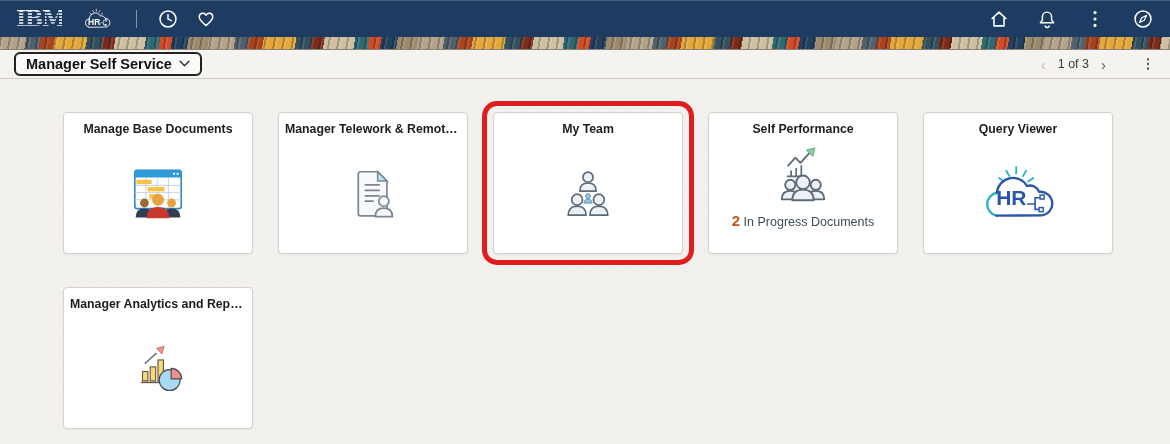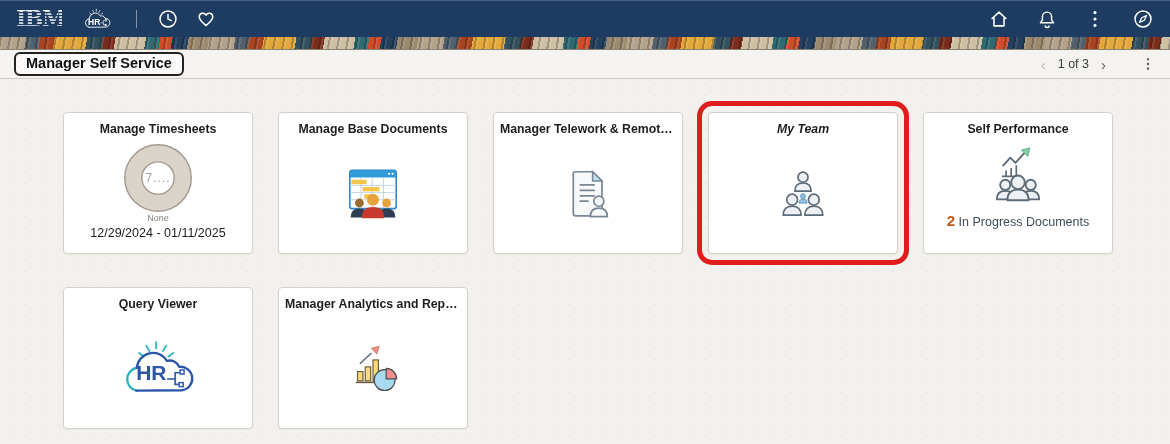--- a/index.html
+++ b/index.html
@@ -29,37 +29,37 @@
         #33505e 86px 102px, #7a2c1c 102px 114px, #cdbfa2 114px 144px, #2f6a73 144px 158px,
         #d04b27 158px 170px, #23405e 170px 186px, #9c8a6e 186px 206px);
     border-bottom:1px solid #8a8274; }
 
   
   .sub-header{ height:29px; background:#f5f3f0; border-bottom:1px solid #cfcbc4;
     display:flex; align-items:center; justify-content:space-between; padding:0 14px; }
   .homepage-selector{ display:flex; align-items:center; gap:7px;
     border:2px solid #222; border-radius:6px; background:#fbfaf8;
     font-family:"Liberation Sans",sans-serif; font-weight:bold; font-size:14.5px; color:#111;
-    padding:1px 10px 2px; height:24px; cursor:pointer;flex-direction:column; }
+    padding:1px 10px 2px; height:24px; cursor:pointer; }
   .chev-down{ width:11px; height:7px; }
   .pagination{ display:flex; align-items:center; gap:12px; font-size:12.5px; color:#3b3b3b; }
   .pg-prev{ color:#c3beb6; font-size:15px; cursor:default; }
   .pg-next{ color:#5a5a5a; font-size:15px; cursor:pointer; }
   .pg-kebab{ width:16px; height:18px; color:#4a4a4a; margin-left:22px; cursor:pointer; }
 
   
   .content{ height:364px;
     background-image:radial-gradient(rgba(175,163,145,.14) 1px, transparent 1.3px);
     background-size:17px 11px; }
   .tile-grid{ display:grid; grid-template-columns:repeat(5,190px); gap:33px 25px;
     padding:33px 0 0 63px; }
   .tile{ position:relative; width:190px; height:142px; background:#fff;
     border:1px solid #d6d2cb; border-radius:4px; box-shadow:0 1px 2px rgba(0,0,0,.05);
     display:flex; flex-direction:column; align-items:center; cursor:pointer; }
-  .tile.highlighted{ outline:5px solid #e01d1d; outline-offset:6px;font-style:italic; }
+  .tile.highlighted{ outline:5px solid #e01d1d; outline-offset:6px; }
   .tile-title{ margin:9px 8px 0; max-width:176px; font-size:12.3px; font-weight:bold;
     color:#1d1d1d; text-align:center; white-space:nowrap; overflow:hidden; text-overflow:ellipsis; }
   .tile-icon{ position:relative; margin:auto; display:flex; align-items:center; justify-content:center; }
   .tile-icon svg{ width:62px; height:62px; display:block; }
   .icon-timesheet-donut .tile-icon svg{ width:76px; height:76px; }
   .icon-timesheet-donut .tile-icon{ margin:4px auto 0; }
   .icon-base-schedules .tile-icon svg{ width:68px; height:64px; }
   .icon-team-performance .tile-icon svg{ width:68px; height:68px; }
   .icon-hr-cloud .tile-icon svg{ width:94px; height:72px; }
   .donut-center{ position:absolute; inset:0; display:flex; align-items:center;
@@ -271,33 +271,20 @@
     <span class="pg-label">1 of 3</span>
     <span class="pg-next">›</span>
     <svg class="pg-kebab" viewBox="0 0 24 24">
         <use href="#sym-kebab" xlink:href="#sym-kebab"></use>
       </svg>
   </div>
 </div>
 
 <div class="content">
   <div class="tile-grid">
-  <div class="tile icon-timesheet-donut">
-    <div class="tile-title">Manage Timesheets</div>
-    <div class="tile-icon">
-      <svg viewBox="0 0 80 80">
-            <use href="#sym-timesheet-donut" xlink:href="#sym-timesheet-donut"></use>
-          </svg>
-      <span class="donut-center">7....</span>
-
-    </div>
-    <div class="donut-caption">None</div>
-    <div class="tile-date">12/29/2024 - 01/11/2025</div>
-
-  </div>
 
   <div class="tile icon-base-schedules">
     <div class="tile-title">Manage Base Documents</div>
     <div class="tile-icon">
       <svg viewBox="0 0 80 80">
             <use href="#sym-base-schedules" xlink:href="#sym-base-schedules"></use>
           </svg>
 
     </div>
 

